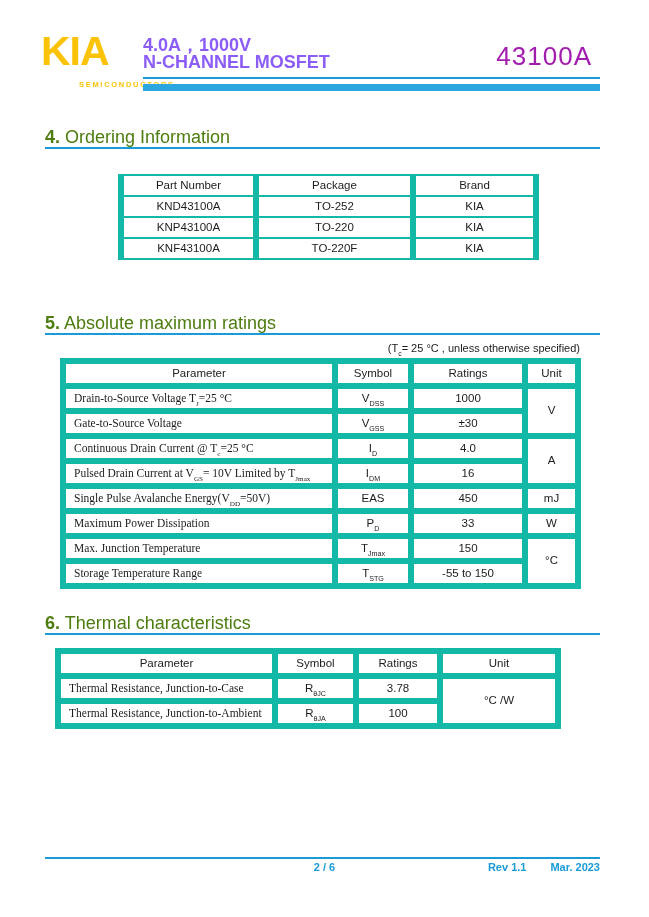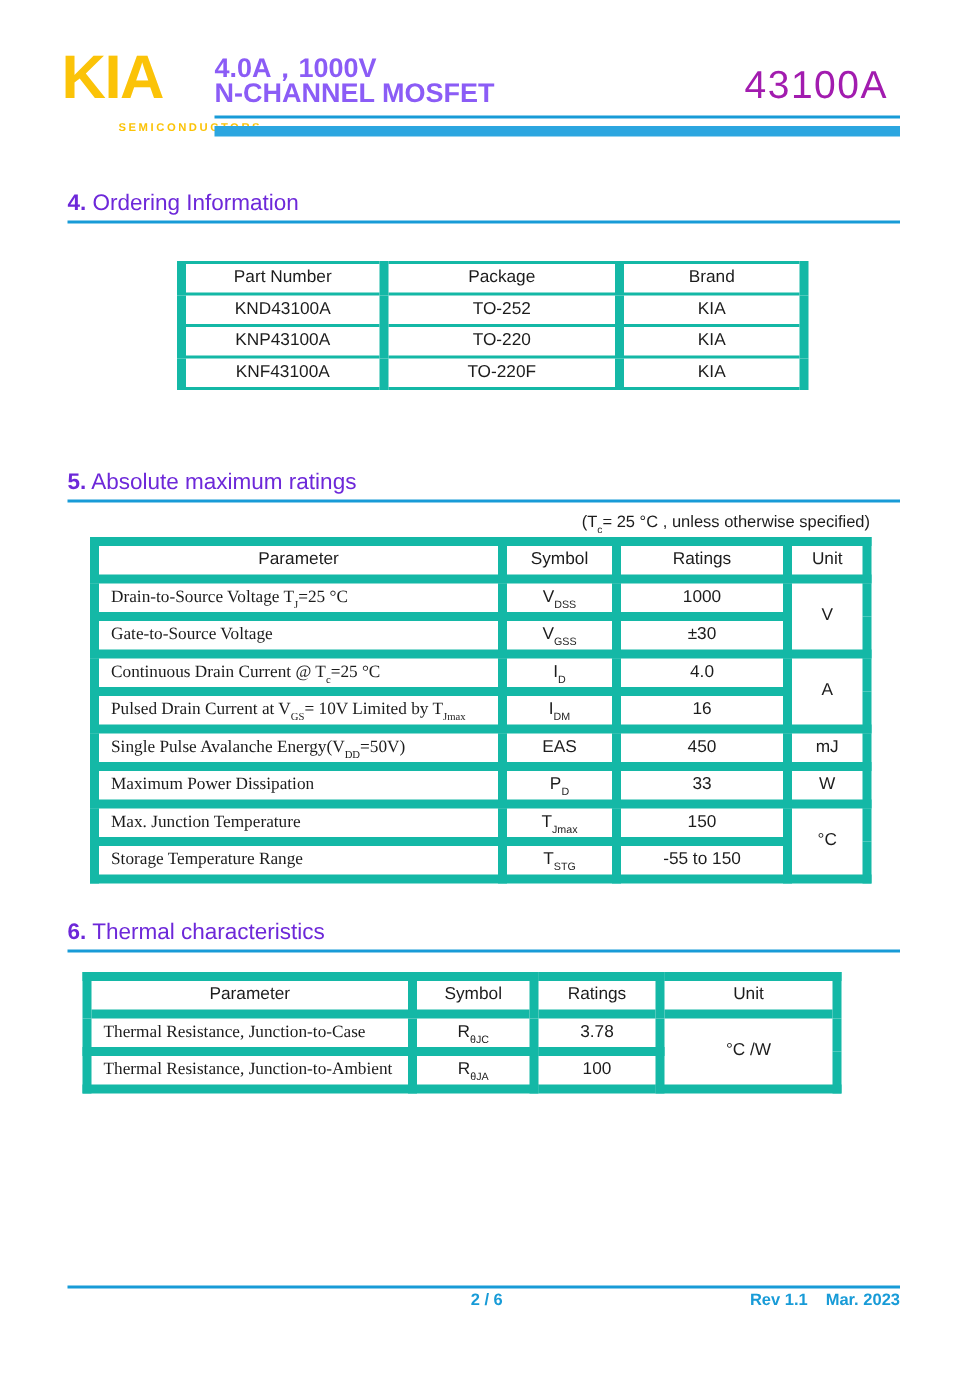--- a/index.html
+++ b/index.html
@@ -33,21 +33,21 @@
     position: absolute; top: 41px; right: 57px;
     font-size: 26px; font-weight: 400; letter-spacing: 1px;
     color: #a21caf;
   }
   .hdr-thinline { position: absolute; left: 143px; top: 77px; width: 457px; height: 1.5px; background: #189bd7; }
   .hdr-bar      { position: absolute; left: 143px; top: 84px; width: 457px; height: 6.5px; background: #2ca6e0; }
 
   
   .sec-h {
     position: absolute; left: 45px; margin: 0;
-    font-size: 15px; font-weight: 400; color: #6d28d9;
+    font-size: 18px; font-weight: 400; color: #4d7c0f;
   }
   .sec-h .num { font-weight: 700; }
   .sec-rule { position: absolute; left: 45px; width: 555px; height: 2px; background: #189bd7; }
 
   .s4-head { top: 127px; }  .s4-rule { top: 147px; }
   .s5-head { top: 313px; }  .s5-rule { top: 333px; }
   .s6-head { top: 613px; }  .s6-rule { top: 633px; }
 
   .cond-note {
     position: absolute; top: 342px; right: 69px;
@@ -83,21 +83,21 @@
   
   .ft-rule { position: absolute; left: 45px; top: 857px; width: 555px; height: 1.5px; background: #189bd7; }
   .ft-page {
     position: absolute; left: 0; right: 0; top: 861px;
     text-align: center; font-size: 11px; font-weight: 700; color: #189bd7;
   }
   .ft-rev {
     position: absolute; top: 861px; right: 49px;
     font-size: 11px; font-weight: 700; color: #189bd7;
   }
-  .ft-rev .date { margin-left: 12px; }
+  .ft-rev .date { margin-left: 24px; }
 </style>
 </head>
 <body>
 
 <div class="page">
 
   <div class="logo-text">KIA</div>
   <div class="logo-tag">SEMICONDUCTORS</div>
   <div class="hdr-sub">
     <div>4.0A，1000V</div>

